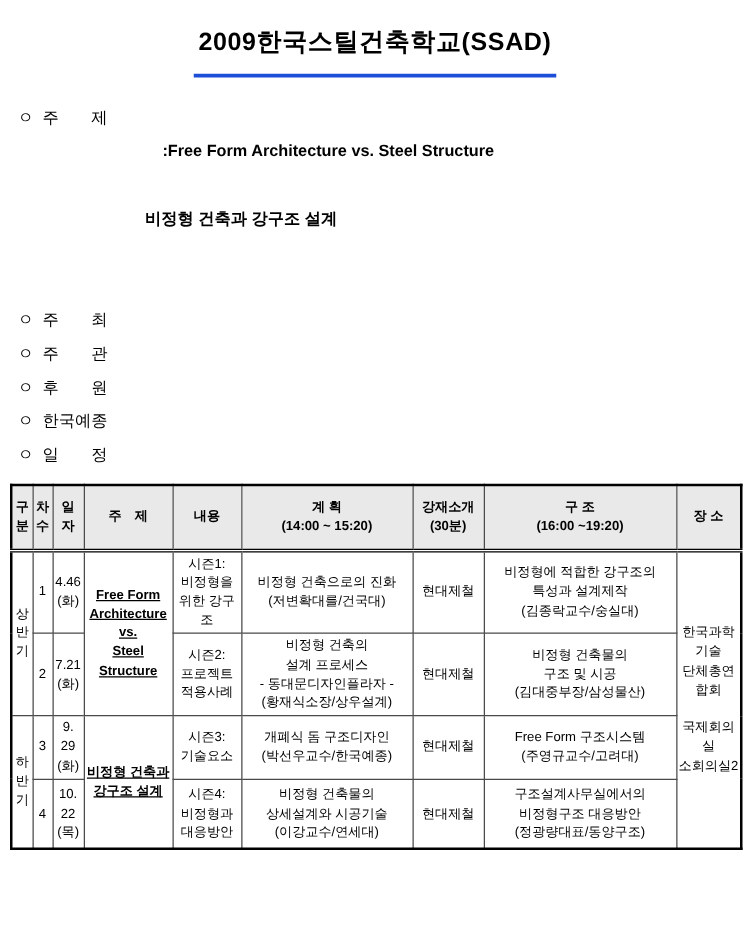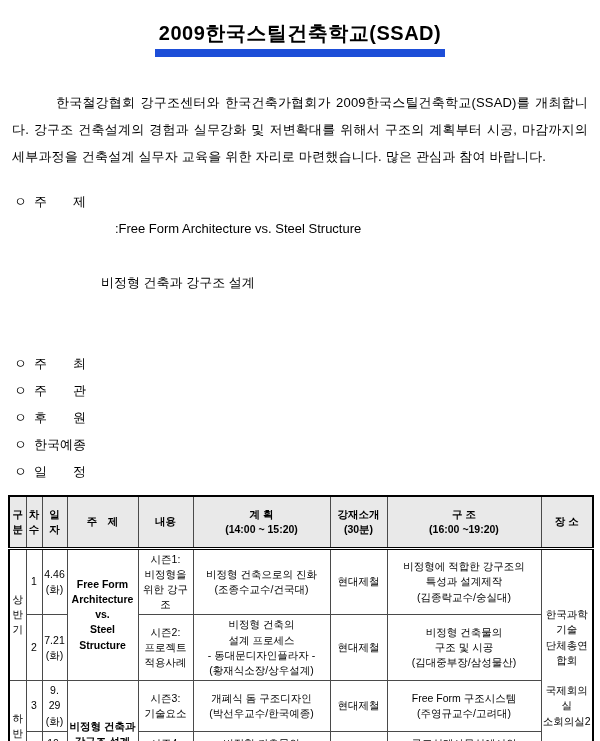--- a/index.html
+++ b/index.html
@@ -11,38 +11,38 @@
     font-family: "Liberation Sans", "DejaVu Sans", sans-serif;
   }
   .page { width: 600px; min-height: 741px; padding: 18px 8px 10px 8px; }
 
   .title { text-align: center; margin-top: 2px; }
   .title-text {
     display: inline-block;
     font-size: 20px;
     font-weight: bold;
     letter-spacing: 0.5px;
-    border-bottom: 8px solid #1d4ed8;
-    padding: 0 4px 2px 4px;
+    border-bottom: 3px solid #1d4ed8;
+    padding: 0 4px 12px 4px;
   }
 
   .intro {
     margin: 32px 4px 0 4px;
     font-size: 13px;
     line-height: 27px;
     text-align: justify;
     text-indent: 44px;
     letter-spacing: 0.2px;
   }
 
   .bullets { margin: 18px 0 0 6px; font-size: 13px; }
   .bullet { display: flex; align-items: flex-start; line-height: 27px; }
   .b-marker { width: 20px; flex: 0 0 20px; }
   .b-label { flex: 0 0 auto; white-space: pre; }
-  .b-val { margin-left: 0; white-space: pre-wrap; }
+  .b-val { margin-left: 15px; white-space: pre-wrap; font-weight: bold; }
   .b-val2 { margin-left: 15px; white-space: pre-wrap; }
 
   table.schedule {
     width: 584px;
     margin: 10px auto 0 auto;
     border-collapse: collapse;
     border: 2px solid #000;
     font-size: 10.5px;
     table-layout: fixed;
   }
@@ -55,32 +55,31 @@
     line-height: 1.45;
     overflow: hidden;
   }
   table.schedule thead th {
     background: #e9e9e9;
     font-weight: bold;
     height: 52px;
     border-bottom: 3px double #000;
   }
   td.c-gubun { line-height: 1.7; }
-  td.c-juje { font-weight: bold; }
+  td.c-juje { font-weight: bold; text-decoration: underline; }
 </style>
 </head>
 <body>
 
 <div class="page">
 
   <div class="title">
     <span class="title-text">2009한국스틸건축학교(SSAD)</span>
   </div>
 
-  <p class="intro">한국철강협회 강구조센터와 한국건축가협회가 2009한국스틸건축학교(SSAD)를 개최합니다. 강구조 건축설계의 경험과 실무강화 및 저변확대를 위해서 구조의 계획부터 시공, 마감까지의 세부과정을 건축설계 실무자 교육을 위한 자리로 마련했습니다. 많은 관심과 참여 바랍니다.</p>
 
   <div class="bullets">
     <div class="bullet">
       <span class="b-marker">ㅇ</span>
       <span class="b-label">주　　제</span>
       <span class="b-val">
         <span>:Free Form Architecture vs. Steel Structure</span>
         <div class="b-val2">비정형 건축과 강구조 설계</div>
       </span>
     </div>
@@ -147,21 +146,21 @@
 (화)</td>
         <td class="c-juje" rowspan="2">Free Form
 Architecture
 vs.
 Steel
 Structure</td>
         <td>시즌1:
 비정형을
 위한 강구조</td>
         <td>비정형 건축으로의 진화
-(조종수교수/건국대)</td>
+(저변확대를/건국대)</td>
         <td>현대제철</td>
         <td>비정형에 적합한 강구조의
 특성과 설계제작
 (김종락교수/숭실대)</td>
         <td rowspan="4">한국과학기술
 단체총연합회
 
 국제회의실
 소회의실2</td>
       </tr>

